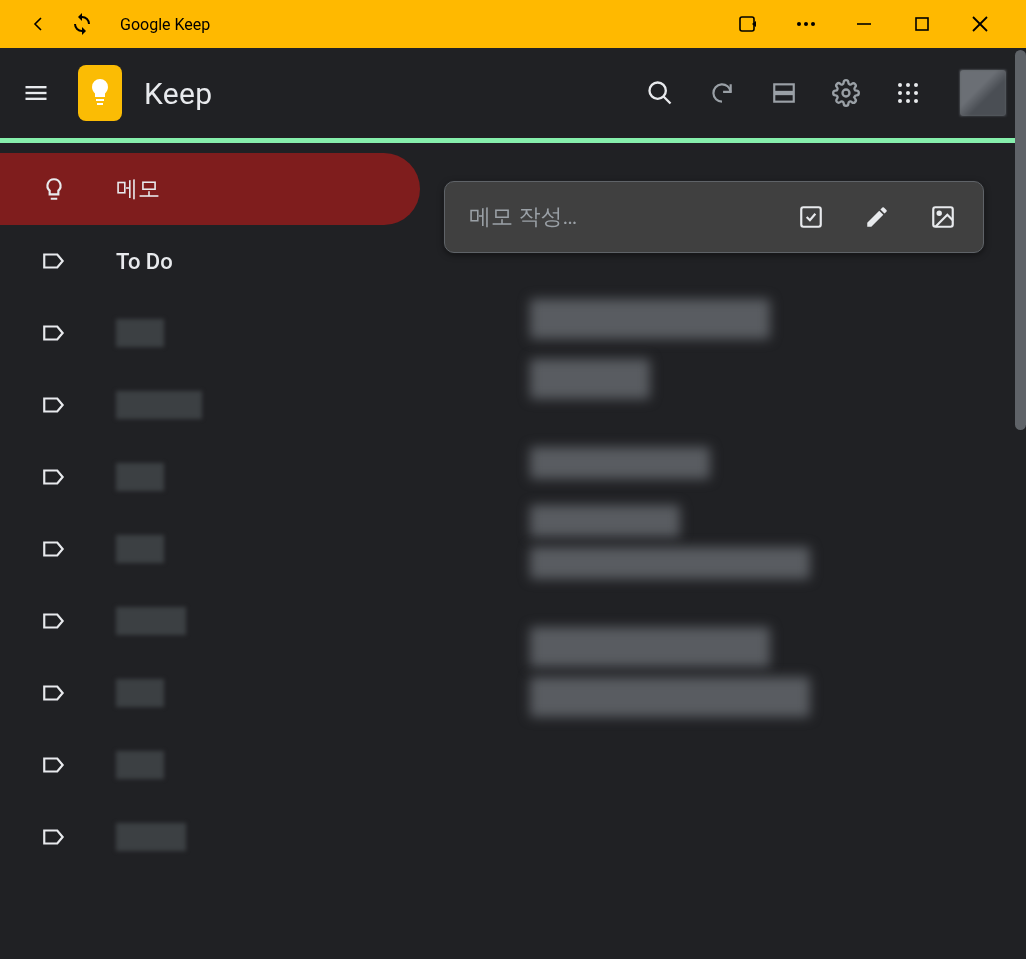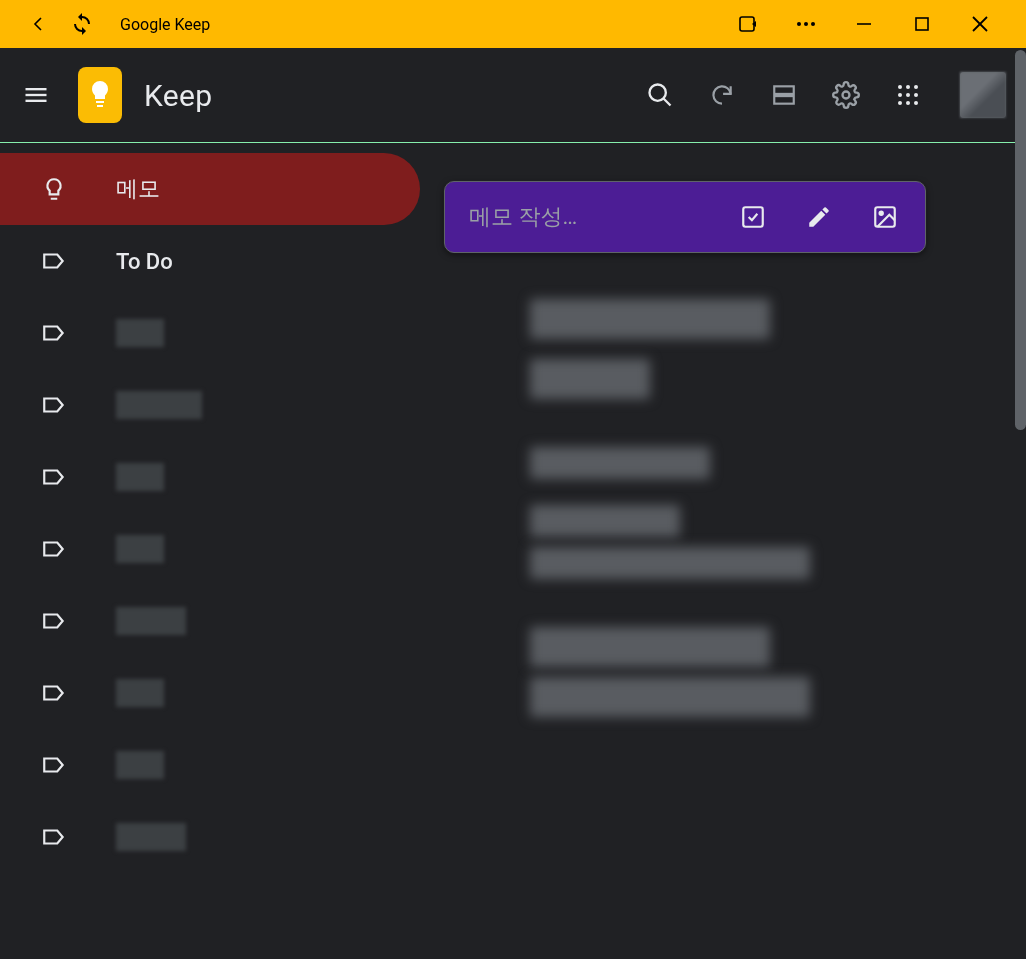--- a/index.html
+++ b/index.html
@@ -24,21 +24,21 @@
 .titlebar .nav-left { display: flex; align-items: center; gap: 20px; padding-left: 18px; }
 .titlebar .title { margin-left: 26px; font-size: 16px; color: #000; }
 .titlebar .spacer { flex: 1; }
 .titlebar .win-controls { display: flex; align-items: center; gap: 34px; padding-right: 26px; }
 .titlebar .win-controls svg, .titlebar .nav-left svg { display:block; }
 .titlebar .hover-btn { width:24px; height:24px; display:flex; align-items:center; justify-content:center; }
 
 
 .keep-header {
   height: 95px;
-  border-bottom: 1px solid #86efac;
+  border-bottom: 5px solid #86efac;
   display: flex;
   align-items: center;
   padding: 0 20px 0 12px;
   background: #202124;
 }
 .menu-btn { width: 48px; height: 48px; display:flex; align-items:center; justify-content:center; border-radius:50%; }
 .keep-logo {
   width: 44px; height: 56px; background:#fbbc04; border-radius:8px;
   display:flex; align-items:center; justify-content:center; margin-left: 18px;
 }
@@ -76,25 +76,25 @@
   background: #3c4043;
   filter: blur(2px);
 }
 .sidebar-item .redacted.sm { width:48px; }
 .sidebar-item .redacted.md { width:70px; }
 .sidebar-item .redacted.lg { width:86px; }
 
 
 .main { flex:1; padding: 38px 24px 0 24px; position:relative; }
 .compose {
-  width: 482px;
+  width: 540px;
   height: 72px;
   border: 1px solid #5f6368;
   border-radius: 10px;
-  background: #4c1d95;
+  background: #404040;
   display:flex;
   align-items:center;
   padding: 0 12px 0 24px;
   box-shadow: 0 2px 6px rgba(0,0,0,.5), 0 0 0 1px rgba(255,255,255,.02);
   justify-content: space-between;
 }
 .compose-placeholder { flex:1; font-size: 22px; color:#9aa0a6; }
 .compose-actions { display:flex; align-items:center; gap: 10px; }
 .compose-icon { width:56px; height:56px; display:flex; align-items:center; justify-content:center; color:#e8eaed; }
 

